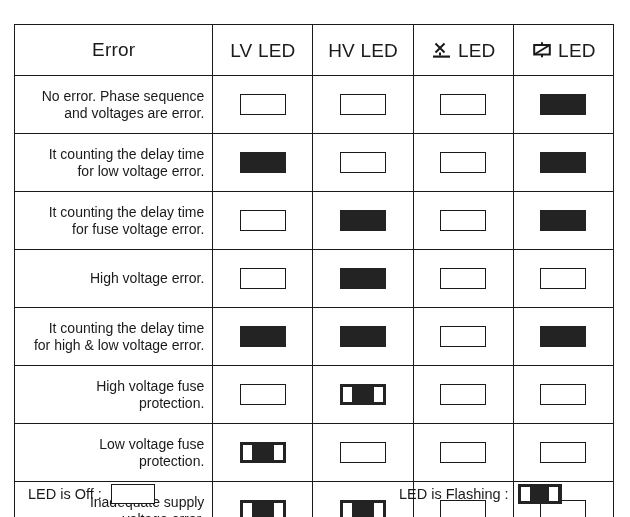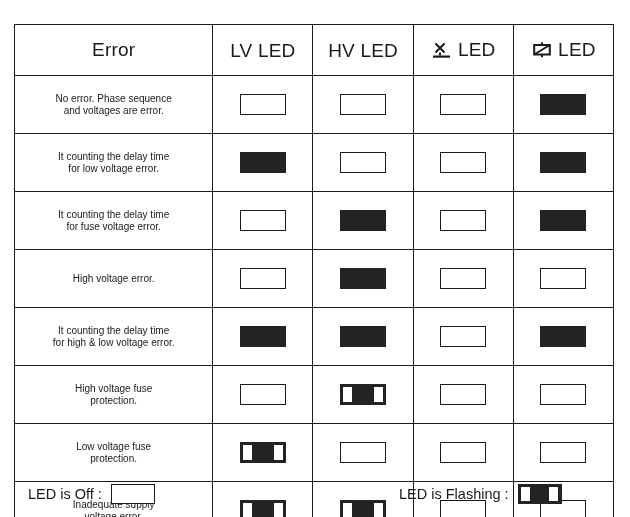--- a/index.html
+++ b/index.html
@@ -45,31 +45,31 @@
     text-align: center;
     font-weight: normal;
     font-size: 19px;
     letter-spacing: 0.2px;
     white-space: nowrap;
   }
   .hdr-error { font-size: 19px; }
 
   .hdr-inner {
     display: flex;
-    align-items: flex-start;
+    align-items: flex-end;
     justify-content: center;
     gap: 5px;
     line-height: 1;
   }
 
   .desc-cell {
     padding: 3px 2px 3px 6px;
-    font-size: 10px;
+    font-size: 14px;
     line-height: 1.18;
-    text-align: center;
+    text-align: right;
   }
   .desc-cell .line { display: block; white-space: nowrap; }
 
   .led-cell {
     text-align: center;
     height: 41px;
   }
 
   
   .led {

